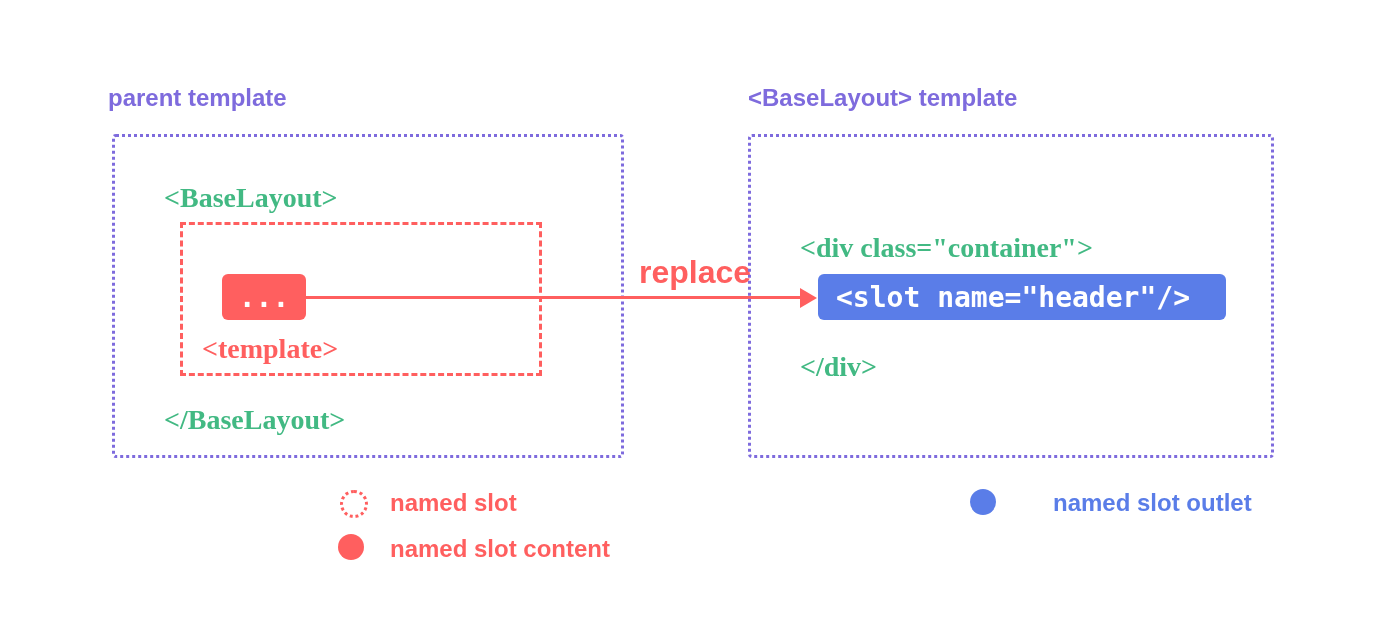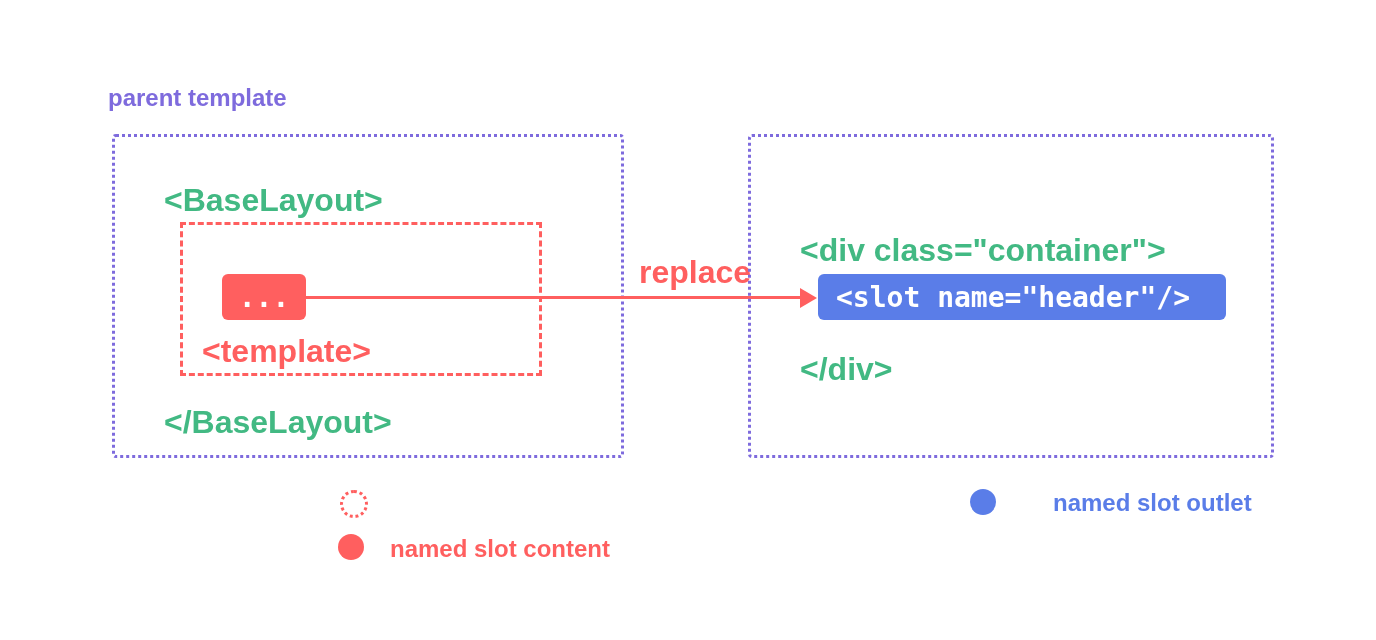--- a/index.html
+++ b/index.html
@@ -22,23 +22,23 @@
     font-weight: bold;
     color: var(--purple);
     white-space: nowrap;
   }
   .panel {
     border: 3px dotted var(--purple);
     border-radius: 4px;
     background: transparent;
   }
   .code {
-    font-family: Liberation Sans, sans-serif;
+    font-family: Liberation Serif, serif;
     font-weight: bold;
-    font-size: 32px;
+    font-size: 28px;
     white-space: pre;
     line-height: 1.2;
   }
   .green { color: var(--green); }
   .red   { color: var(--red); }
 
   .slot-dashed-box {
     border: 3px dashed var(--red);
     background: transparent;
   }
@@ -132,32 +132,34 @@
   <div class="abs code red" style="left:202px; top:332px;text-align:center;">&lt;template&gt;</div>
 
   <div class="abs code green" style="left:164px; top:403px;">&lt;/BaseLayout&gt;</div>
 
   <div class="abs arrow-label" style="left:639px; top:254px;">replace</div>
 
   <div class="abs arrow-line" style="left:306px; top:296px; width:496px;"></div>
 
   <div class="abs arrow-head" style="left:800px; top:288px;"></div>
 
+  <div class="abs panel-title" style="left:748px; top:84px;">&lt;BaseLayout&gt; template</div>
 
   <div class="abs panel" style="left:748px; top:134px; width:520px; height:318px;"></div>
 
   <div class="abs code green" style="left:800px; top:231px;">&lt;div class="container"&gt;</div>
 
   <div class="abs outlet-chip" style="left:818px; top:274px; width:408px; height:46px;">
     <span>&lt;slot name="header"/&gt;</span>
   </div>
 
   <div class="abs code green" style="left:800px; top:350px;">&lt;/div&gt;</div>
 
   <div class="abs swatch-circle swatch-dotted" style="left:340px; top:490px;"></div>
+  <div class="abs legend-label red" style="left:390px; top:489px;">named slot</div>
 
   <div class="abs swatch-circle swatch-red-solid" style="left:338px; top:534px;"></div>
   <div class="abs legend-label red" style="left:390px; top:535px;">named slot content</div>
 
   <div class="abs swatch-circle swatch-blue-solid" style="left:970px; top:489px;"></div>
   <div class="abs legend-label blue" style="left:1053px; top:489px;">named slot outlet</div>
 
 </div>
 
 </body></html>

